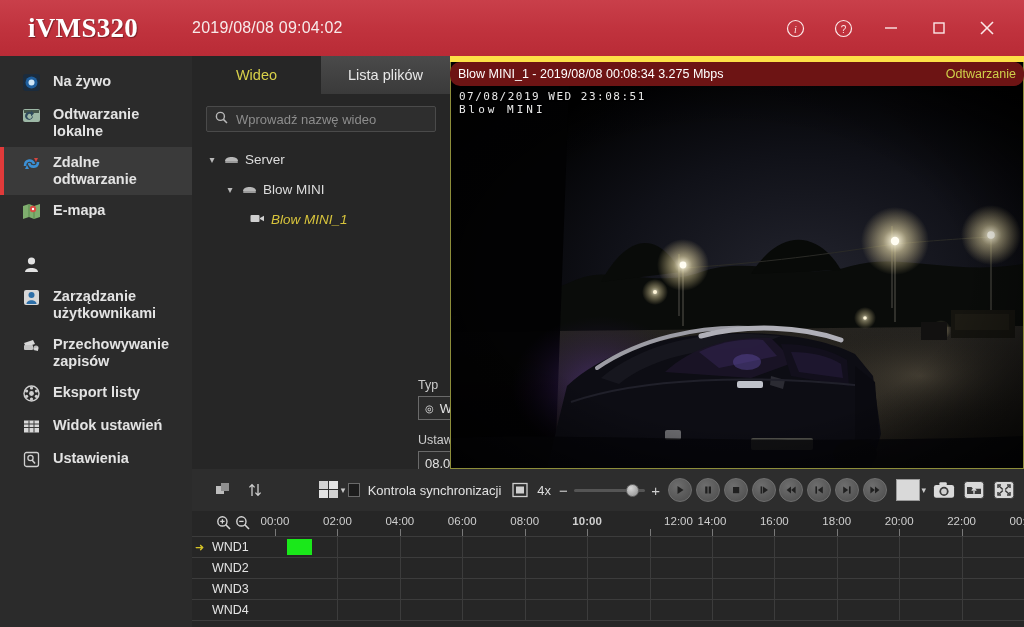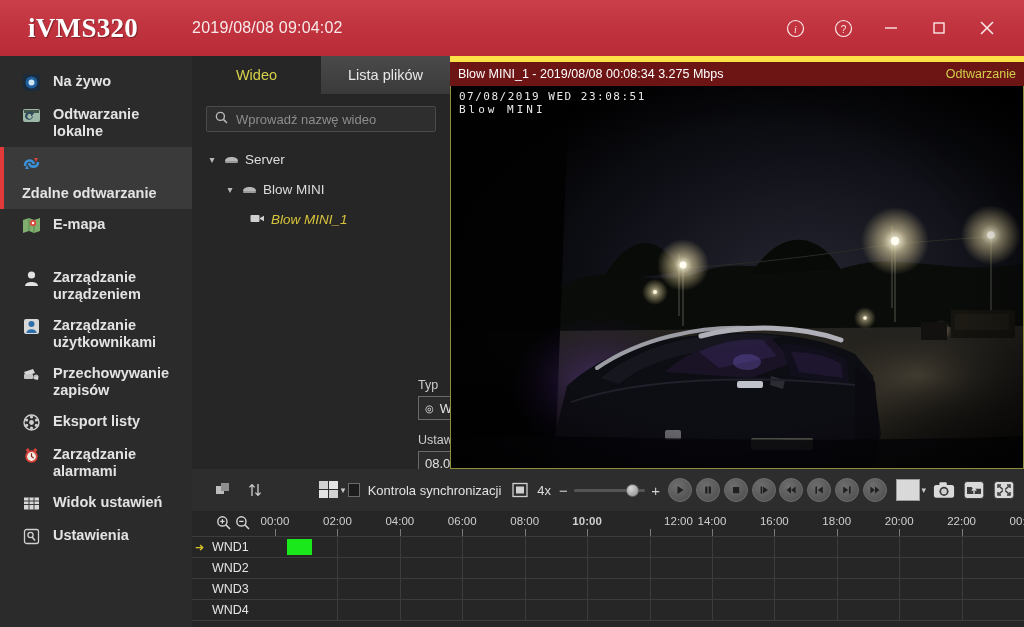--- a/index.html
+++ b/index.html
@@ -17,21 +17,21 @@
   .clock{color:#f7eaea;font-size:16px;margin-left:54px;letter-spacing:.2px;}
   .winctl{margin-left:auto;display:flex;align-items:center;gap:26px;margin-right:26px;}
   .winbtn{width:22px;height:22px;display:flex;align-items:center;justify-content:center;
     color:#fbe7e7;cursor:pointer;}
   .winbtn svg{display:block;}
 
   
   .sidebar{position:absolute;left:0;top:56px;width:192px;height:571px;background:#2b2b2b;}
   .navitem{position:relative;display:flex;align-items:flex-start;gap:12px;
     padding:7px 10px 7px 22px;color:#e3e3e3;font-size:14.5px;line-height:17px;cursor:pointer;}
-  .navitem.active{background:#3a3a3a;flex-direction:column;}
+  .navitem.active{background:#3a3a3a;}
   .navitem.active:before{content:"";position:absolute;left:0;top:0;bottom:0;width:4px;background:#e03a3a;}
   .navicon{width:19px;height:19px;flex:none;margin-top:0px;display:flex;align-items:center;justify-content:center;}
   .navlabel{padding-top:0px;font-weight:bold;}
   .navgap{height:20px;}
   .logout{position:absolute;left:12px;top:512px;width:168px;height:26px;background:#333333;
     color:#cfcfcf;font-size:13px;display:flex;align-items:center;justify-content:center;cursor:pointer;}
 
   
   .lpanel{position:absolute;left:192px;top:56px;width:258px;height:413px;background:#262626;}
   .tabs{display:flex;height:38px;}
@@ -55,21 +55,21 @@
   .fldlabel{color:#cccccc;font-size:12.5px;margin-bottom:4px;white-space:nowrap;overflow:hidden;}
   .ctl{width:190px;height:24px;border:1px solid #6a6a6a;background:#2b2b2b;color:#e2e2e2;
     font-size:13px;display:flex;align-items:center;padding:0 6px;cursor:pointer;}
   .btnSearch{width:190px;height:24px;border:1px solid #8a8a8a;background:#2f2f2f;color:#e4e4e4;
     font-size:13px;display:flex;align-items:center;justify-content:center;cursor:pointer;}
 
   
   .vwrap{position:absolute;left:450px;top:62px;width:574px;height:407px;background:#000;
     border:1px solid #8d8d3a;border-top:none;}
   .vhdr{position:absolute;left:450px;top:62px;width:574px;height:24px;background:#6d1414;
-    display:flex;align-items:center;padding:0 8px;font-size:12.5px;color:#ffffff;z-index:4;}
+    display:flex;align-items:center;padding:0 8px;font-size:12.5px;color:#ffffff;z-index:4;border-radius:10px;}
   .vhdr .state{margin-left:auto;color:#cfd04a;}
   .vstage{position:absolute;left:451px;top:86px;width:572px;height:382px;overflow:hidden;background:#000;}
   .osd{position:absolute;left:8px;top:4px;z-index:3;color:#e8e8e8;font-family:"DejaVu Sans Mono",monospace;
     font-size:11px;line-height:13px;letter-spacing:1.5px;text-shadow:0 0 2px #000;}
   .osd2{letter-spacing:3px;}
 
   
   .tbar{position:absolute;left:192px;top:469px;width:832px;height:42px;background:#2d2d2d;
     display:flex;align-items:center;}
   .ticon{width:22px;height:22px;display:flex;align-items:center;justify-content:center;
@@ -188,21 +188,20 @@
 
     <div class="navgap"></div>
 
     <div class="navitem">
       <span class="navicon">
         <svg width="19" height="19" viewBox="0 0 19 19">
             <circle cx="9.5" cy="6" r="3.6" fill="#e2e2e2"></circle>
             <path d="M3 17 C3 11.5, 16 11.5, 16 17z" fill="#e2e2e2"></path>
           </svg>
       </span>
-      <span class="navlabel">Zarządzanie urządzeniem</span>
     </div>
 
     <div class="navitem">
       <span class="navicon">
         <svg width="19" height="19" viewBox="0 0 19 19">
             <rect x="2" y="2" width="15" height="15" rx="2" fill="#d8d8d8"></rect>
             <circle cx="9.5" cy="7" r="3" fill="#2d6fa8"></circle>
             <path d="M4.5 16 C4.5 11, 14.5 11, 14.5 16z" fill="#2d6fa8"></path>
           </svg>
       </span>
@@ -230,32 +229,20 @@
             <circle cx="9.5" cy="15" r="1.6" fill="#cfcfcf"></circle>
             <circle cx="4.6" cy="7" r="1.6" fill="#cfcfcf"></circle>
             <circle cx="14.4" cy="7" r="1.6" fill="#cfcfcf"></circle>
             <circle cx="4.6" cy="12.3" r="1.6" fill="#cfcfcf"></circle>
             <circle cx="14.4" cy="12.3" r="1.6" fill="#cfcfcf"></circle>
           </svg>
       </span>
       <span class="navlabel">Eksport listy</span>
     </div>
 
-    <div class="navitem">
-      <span class="navicon">
-        <svg width="19" height="19" viewBox="0 0 19 19">
-            <circle cx="9.5" cy="10.5" r="6.2" fill="#d8433b"></circle>
-            <circle cx="9.5" cy="10.5" r="4.4" fill="#f0efe6"></circle>
-            <path d="M9.5 7.3 l0 3.2 2.2 1.6" stroke="#8e2a24" stroke-width="1.2" fill="none"></path>
-            <path d="M3.6 4.2 l2.2 -2.2 2 2 -2.2 2.2z" fill="#d8433b"></path>
-            <path d="M15.4 4.2 l-2.2 -2.2 -2 2 2.2 2.2z" fill="#d8433b"></path>
-          </svg>
-      </span>
-      <span class="navlabel">Zarządzanie alarmami</span>
-    </div>
 
     <div class="navitem">
       <span class="navicon">
         <svg width="19" height="19" viewBox="0 0 19 19">
             <rect x="2" y="3.5" width="15" height="12" fill="#d8d8d8"></rect>
             <g stroke="#3a3a3a" stroke-width="1">
               <line x1="2" y1="7" x2="17" y2="7"></line>
               <line x1="2" y1="10.5" x2="17" y2="10.5"></line>
               <line x1="7" y1="3.5" x2="7" y2="15.5"></line>
               <line x1="12" y1="3.5" x2="12" y2="15.5"></line>

